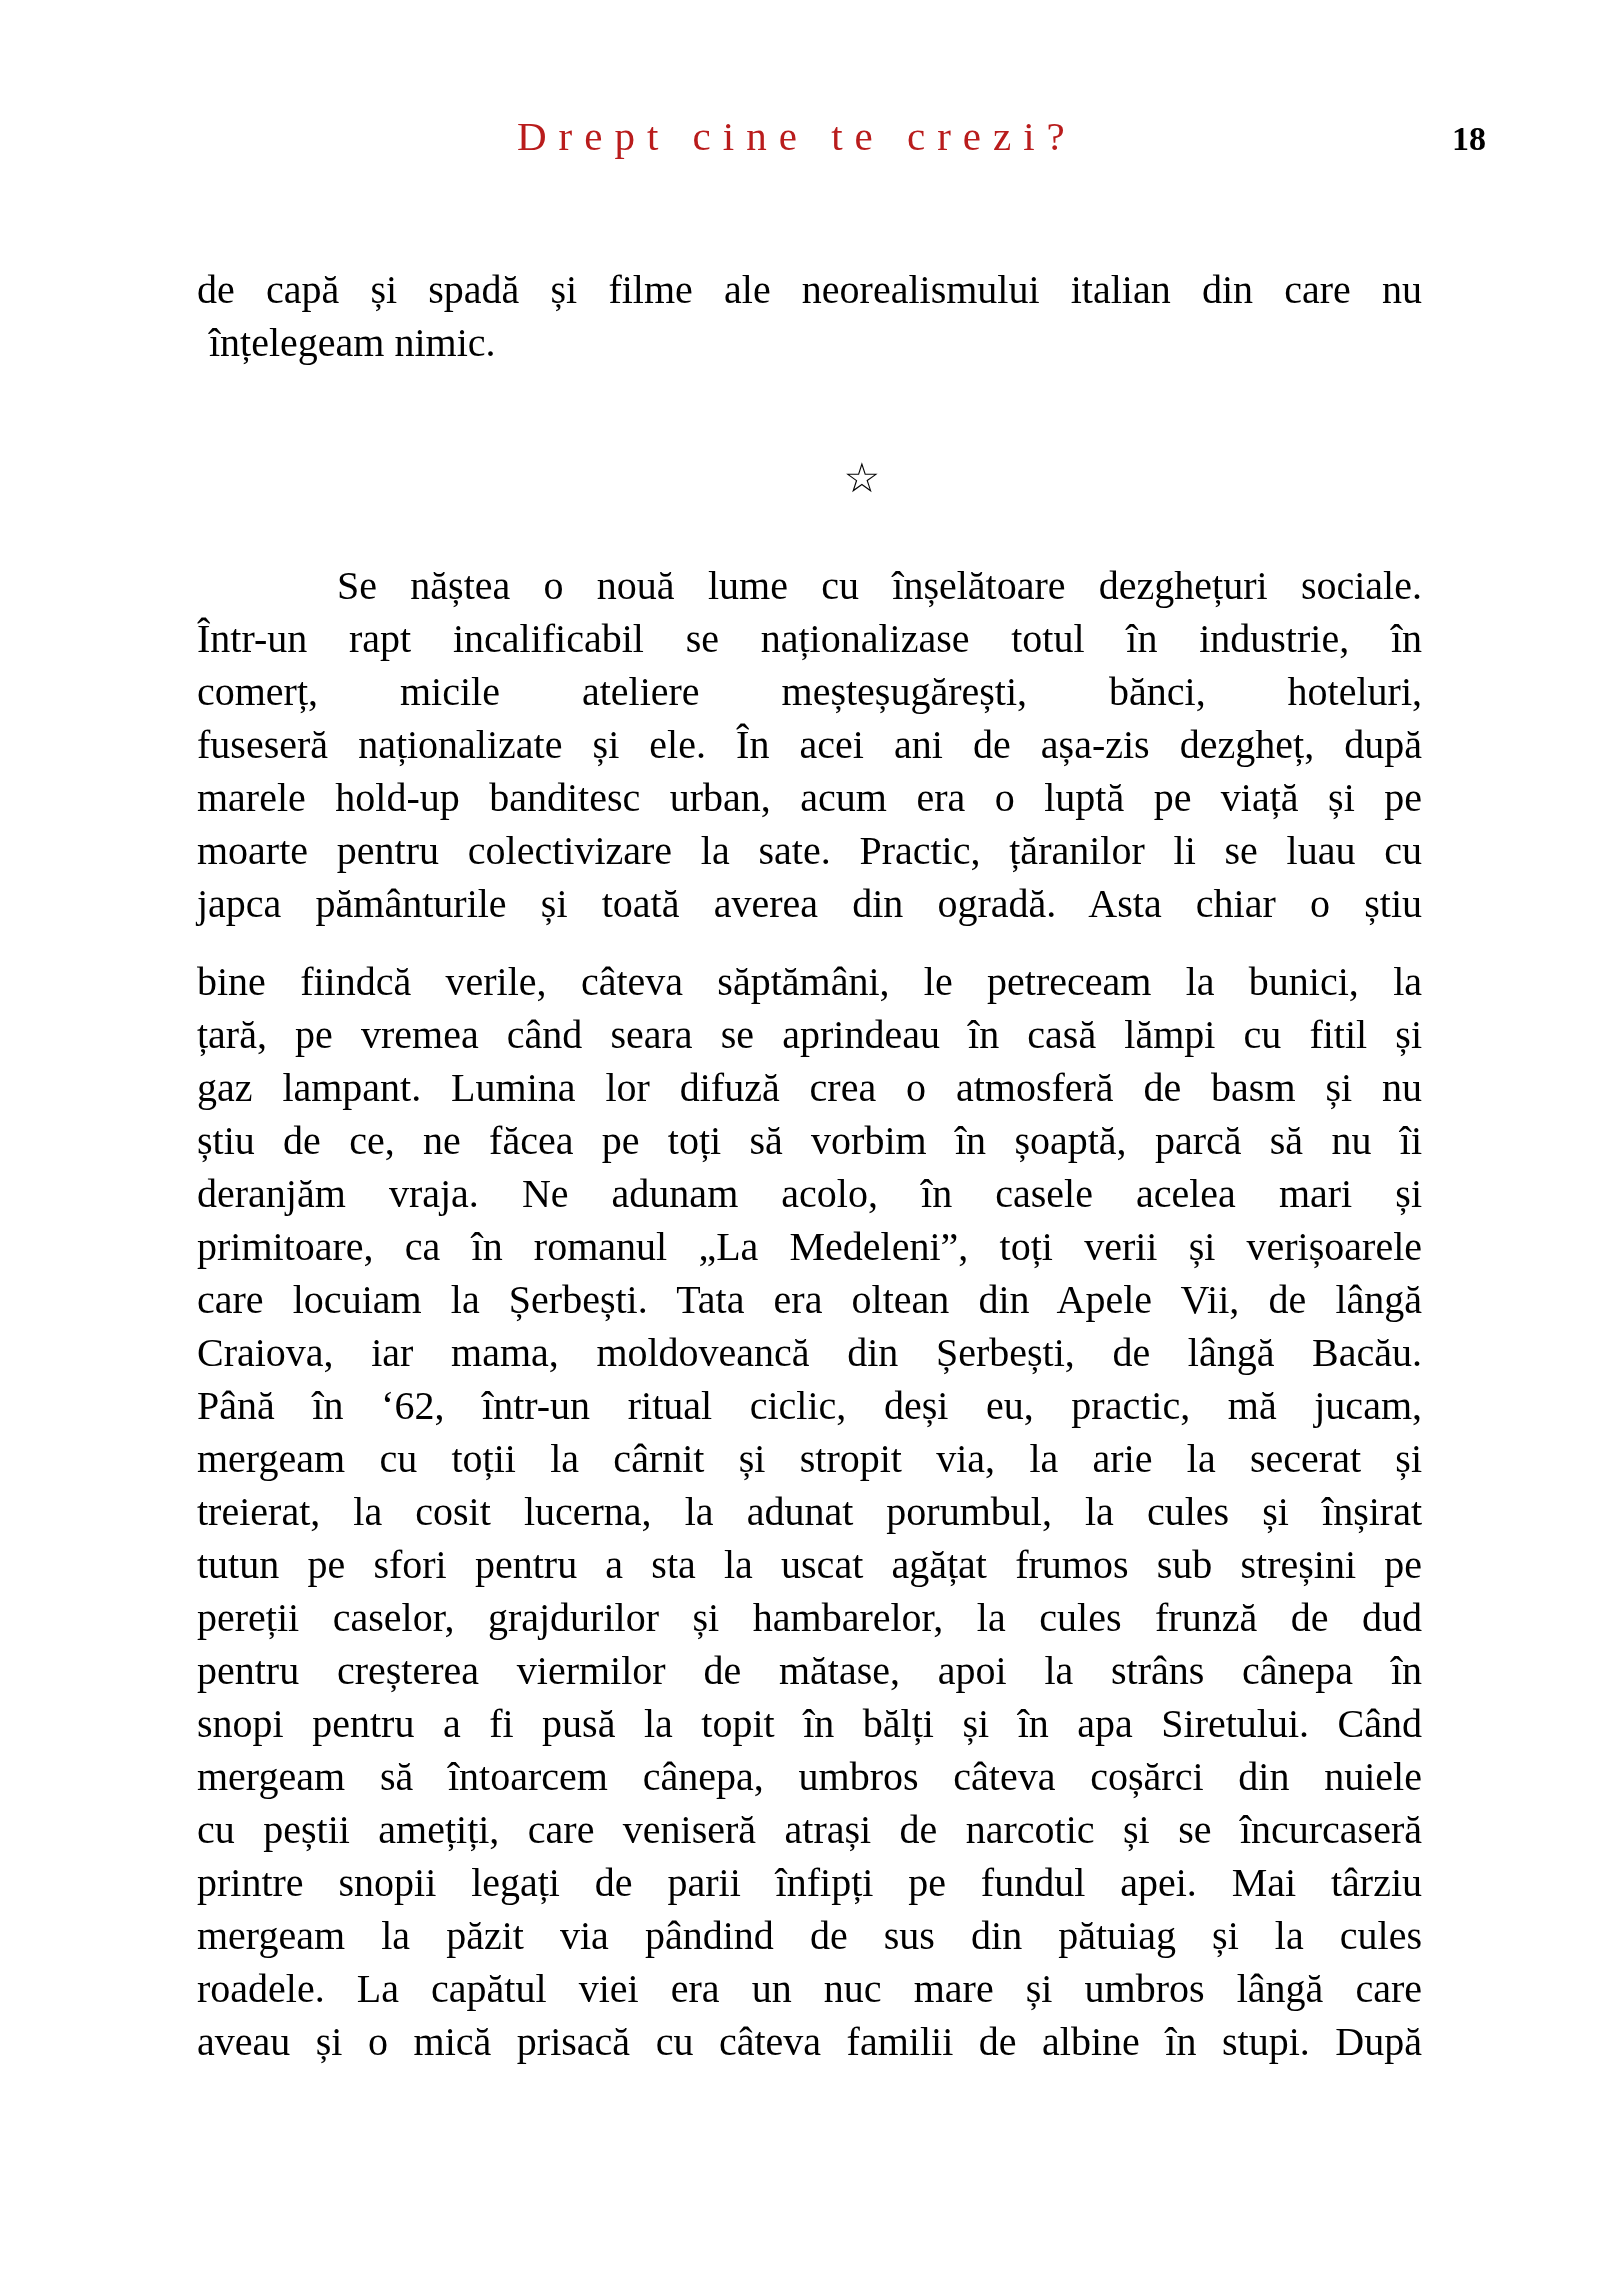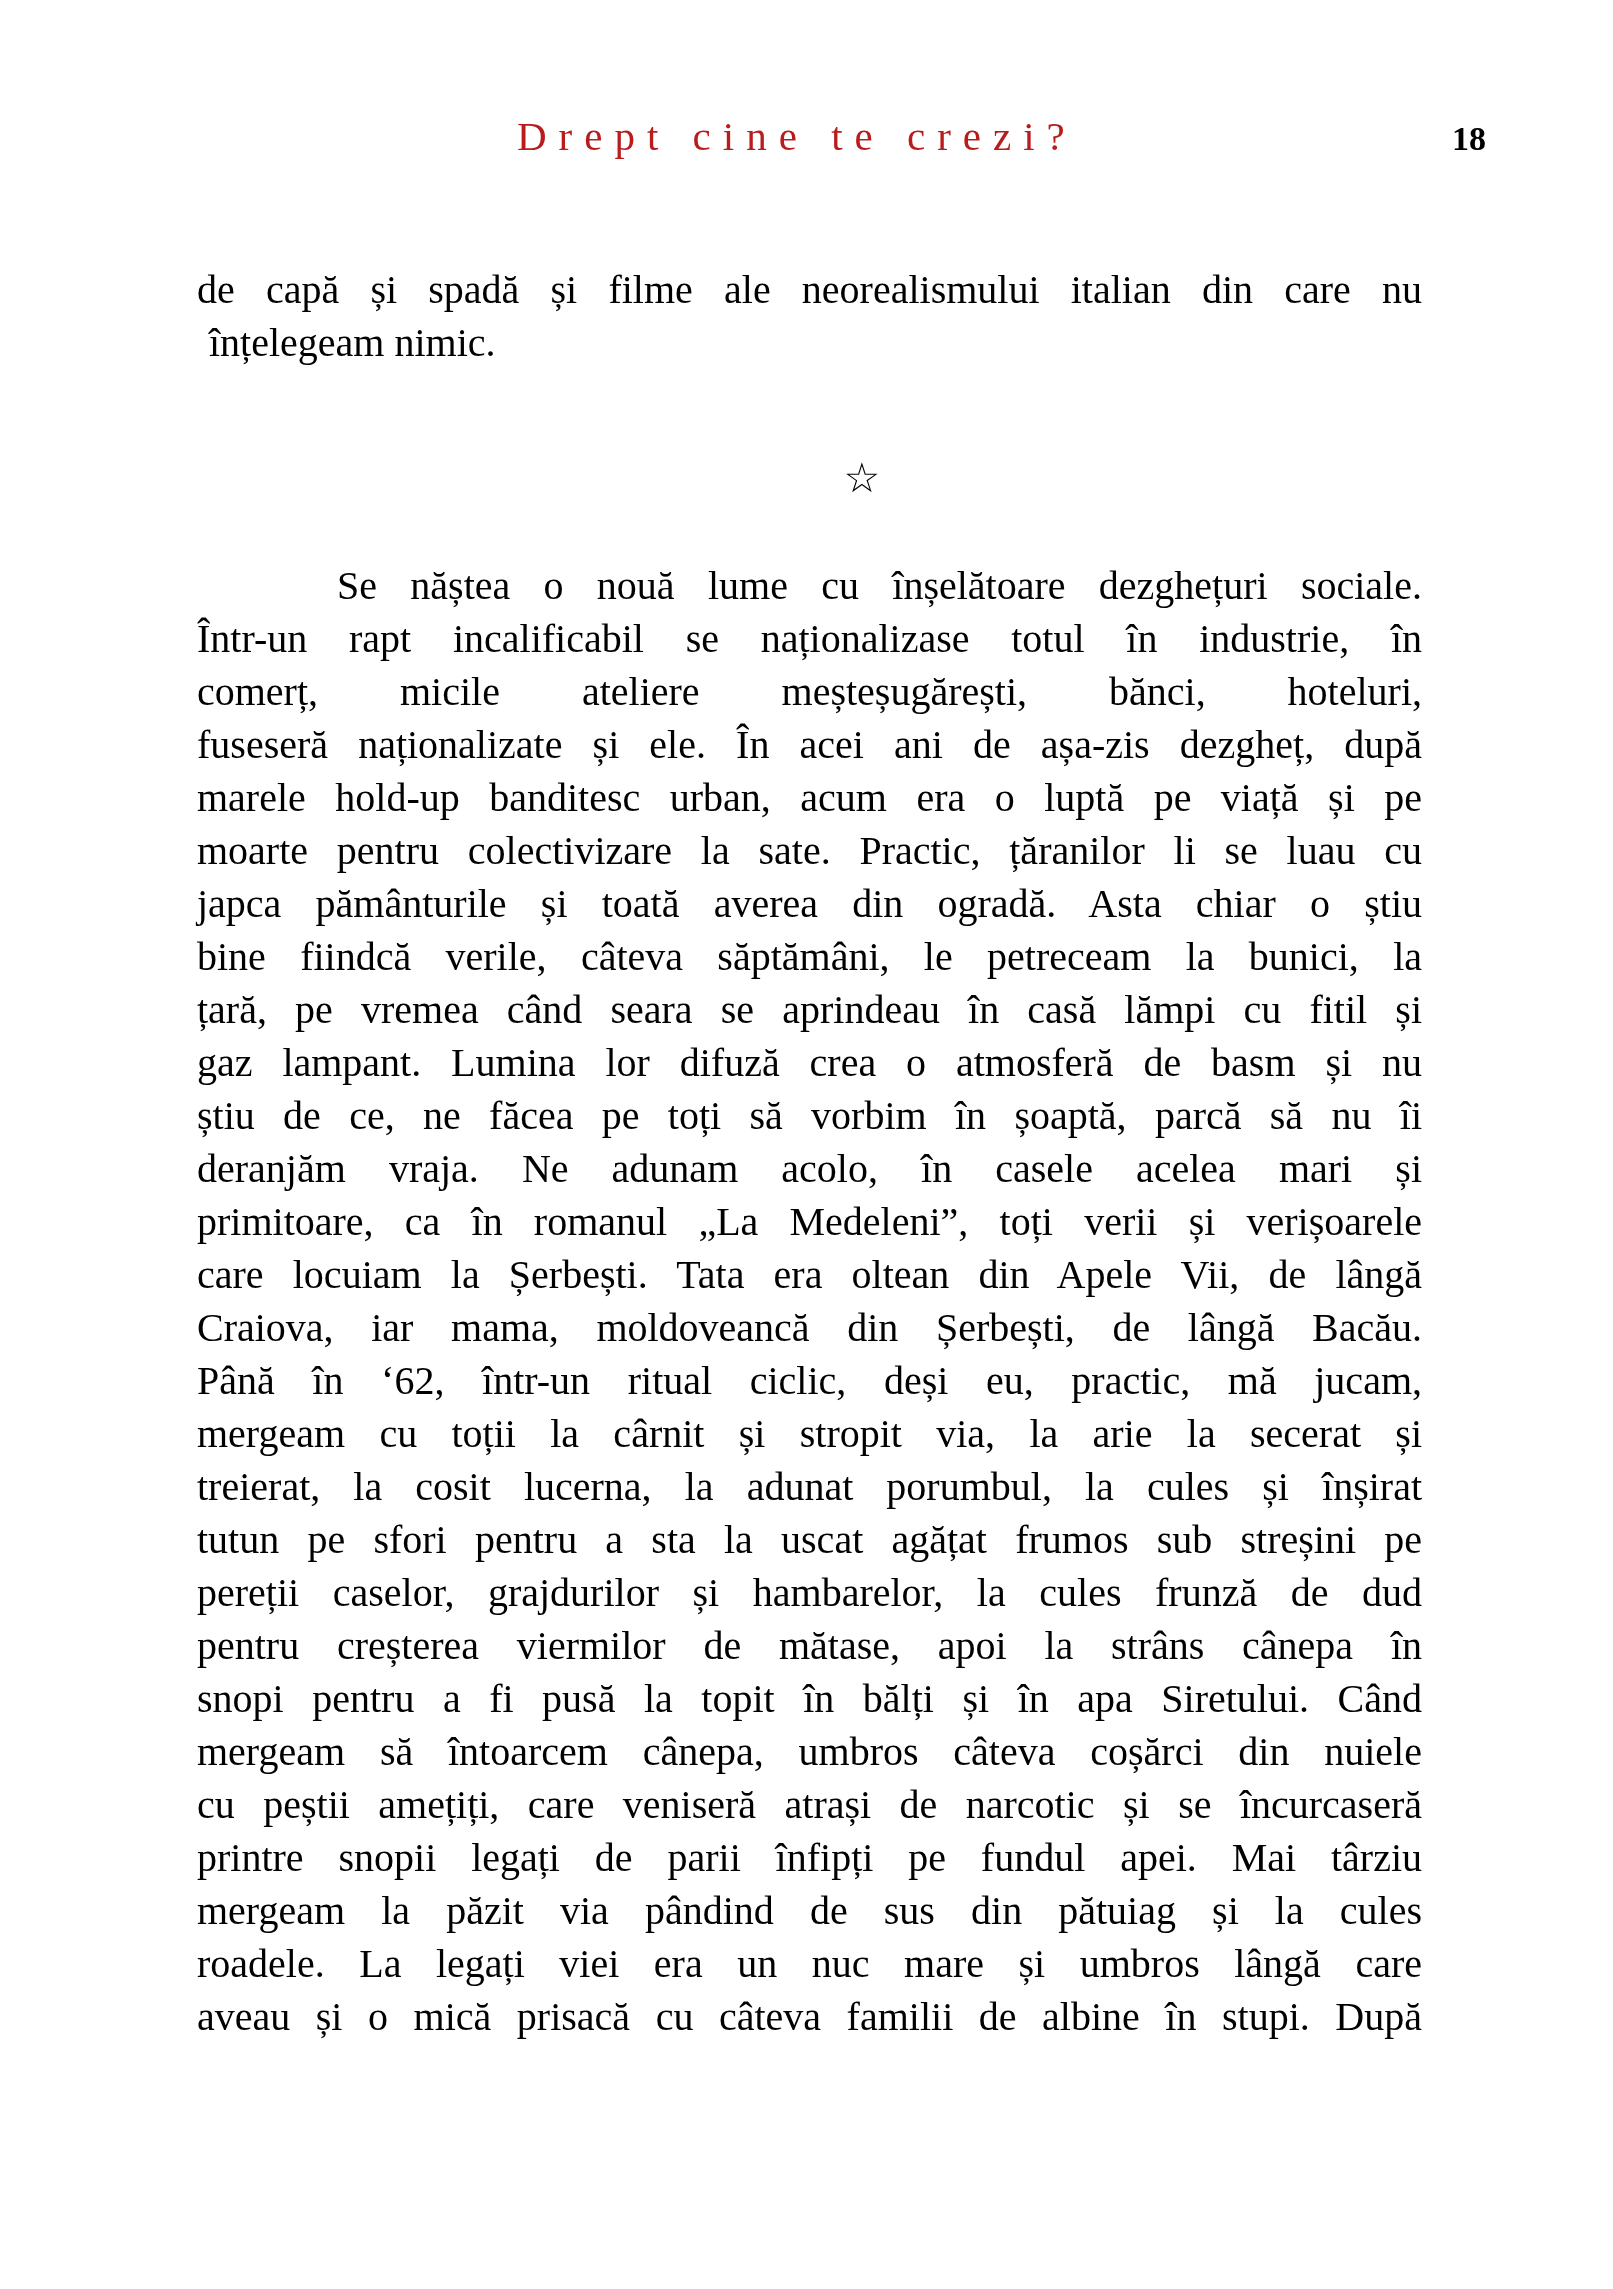--- a/index.html
+++ b/index.html
@@ -90,35 +90,35 @@
 </div>
 
 <div class="text-block" id="paragraph">
     <span class="line indent" style="white-space: normal;">Se năștea o nouă lume cu înșelătoare dezghețuri sociale.</span>
     <span class="line" style="white-space: normal;">Într-un rapt incalificabil se naționalizase totul în industrie, în</span>
     <span class="line" style="white-space: normal;">comerț, micile ateliere meșteșugărești, bănci, hoteluri,</span>
     <span class="line" style="white-space: normal;">fuseseră naționalizate și ele. În acei ani de așa-zis dezgheț, după</span>
     <span class="line" style="white-space: normal;">marele hold-up banditesc urban, acum era o luptă pe viață și pe</span>
     <span class="line" style="white-space: normal;">moarte pentru colectivizare la sate. Practic, țăranilor li se luau cu</span>
     <span class="line" style="white-space: normal;">japca pământurile și toată averea din ogradă. Asta chiar o știu</span>
-    <span class="line" style="white-space: normal;">bine fiindcă verile, câteva săptămâni, le petreceam la bunici, la</span>
+    <span class="line" style="white-space: normal; margin-top: 25px;">bine fiindcă verile, câteva săptămâni, le petreceam la bunici, la</span>
     <span class="line" style="white-space: normal;">țară, pe vremea când seara se aprindeau în casă lămpi cu fitil și</span>
     <span class="line" style="white-space: normal;">gaz lampant. Lumina lor difuză crea o atmosferă de basm și nu</span>
     <span class="line" style="white-space: normal;">știu de ce, ne făcea pe toți să vorbim în șoaptă, parcă să nu îi</span>
     <span class="line" style="white-space: normal;">deranjăm vraja. Ne adunam acolo, în casele acelea mari și</span>
     <span class="line" style="white-space: normal;">primitoare, ca în romanul „La Medeleni”, toți verii și verișoarele</span>
     <span class="line" style="white-space: normal;">care locuiam la Șerbești. Tata era oltean din Apele Vii, de lângă</span>
     <span class="line" style="white-space: normal;">Craiova, iar mama, moldoveancă din Șerbești, de lângă Bacău.</span>
     <span class="line" style="white-space: normal;">Până în ‘62, într-un ritual ciclic, deși eu, practic, mă jucam,</span>
     <span class="line" style="white-space: normal;">mergeam cu toții la cârnit și stropit via, la arie la secerat și</span>
     <span class="line" style="white-space: normal;">treierat, la cosit lucerna, la adunat porumbul, la cules și înșirat</span>
     <span class="line" style="white-space: normal;">tutun pe sfori pentru a sta la uscat agățat frumos sub streșini pe</span>
     <span class="line" style="white-space: normal;">pereții caselor, grajdurilor și hambarelor, la cules frunză de dud</span>
     <span class="line" style="white-space: normal;">pentru creșterea viermilor de mătase, apoi la strâns cânepa în</span>
     <span class="line" style="white-space: normal;">snopi pentru a fi pusă la topit în bălți și în apa Siretului. Când</span>
     <span class="line" style="white-space: normal;">mergeam să întoarcem cânepa, umbros câteva coșărci din nuiele</span>
     <span class="line" style="white-space: normal;">cu peștii amețiți, care veniseră atrași de narcotic și se încurcaseră</span>
     <span class="line" style="white-space: normal;">printre snopii legați de parii înfipți pe fundul apei. Mai târziu</span>
     <span class="line" style="white-space: normal;">mergeam la păzit via pândind de sus din pătuiag și la cules</span>
-    <span class="line" style="white-space: normal;">roadele. La legați viei era un nuc mare și umbros lângă care</span>
+    <span class="line" style="white-space: normal;">roadele. La capătul viei era un nuc mare și umbros lângă care</span>
     <span class="line" style="white-space: normal;">aveau și o mică prisacă cu câteva familii de albine în stupi. După</span>
   </div>
 
 
 </body></html>

